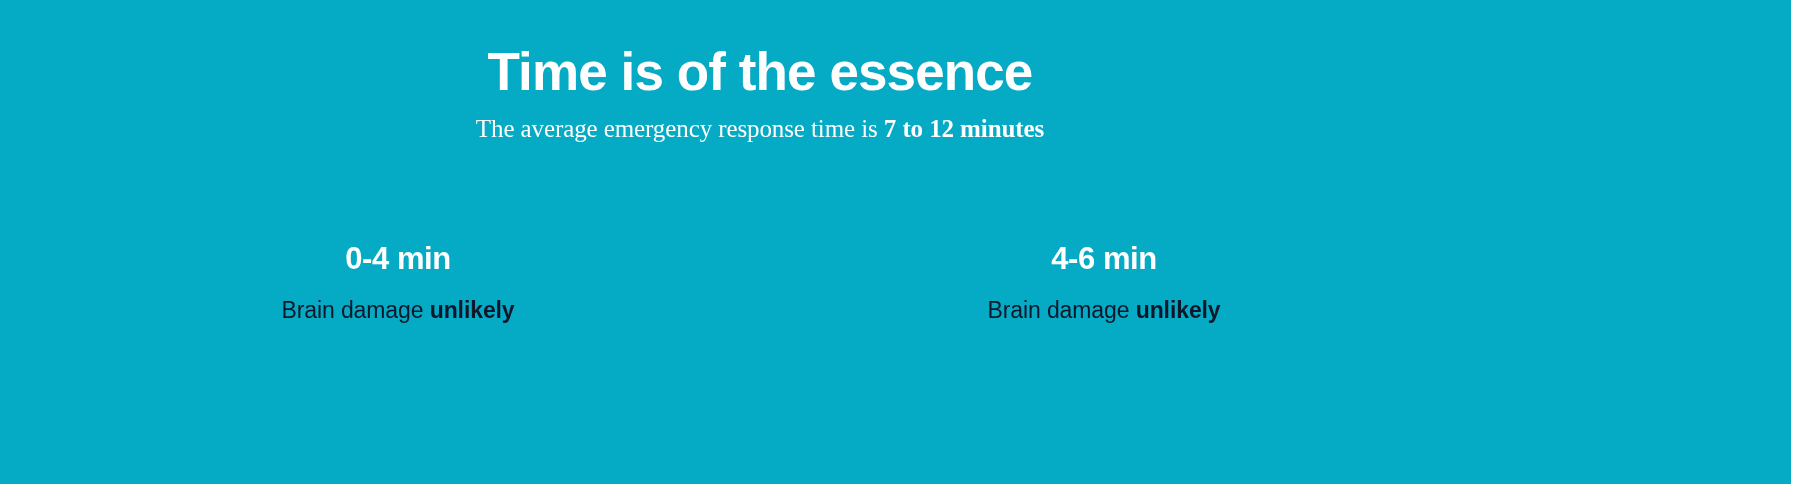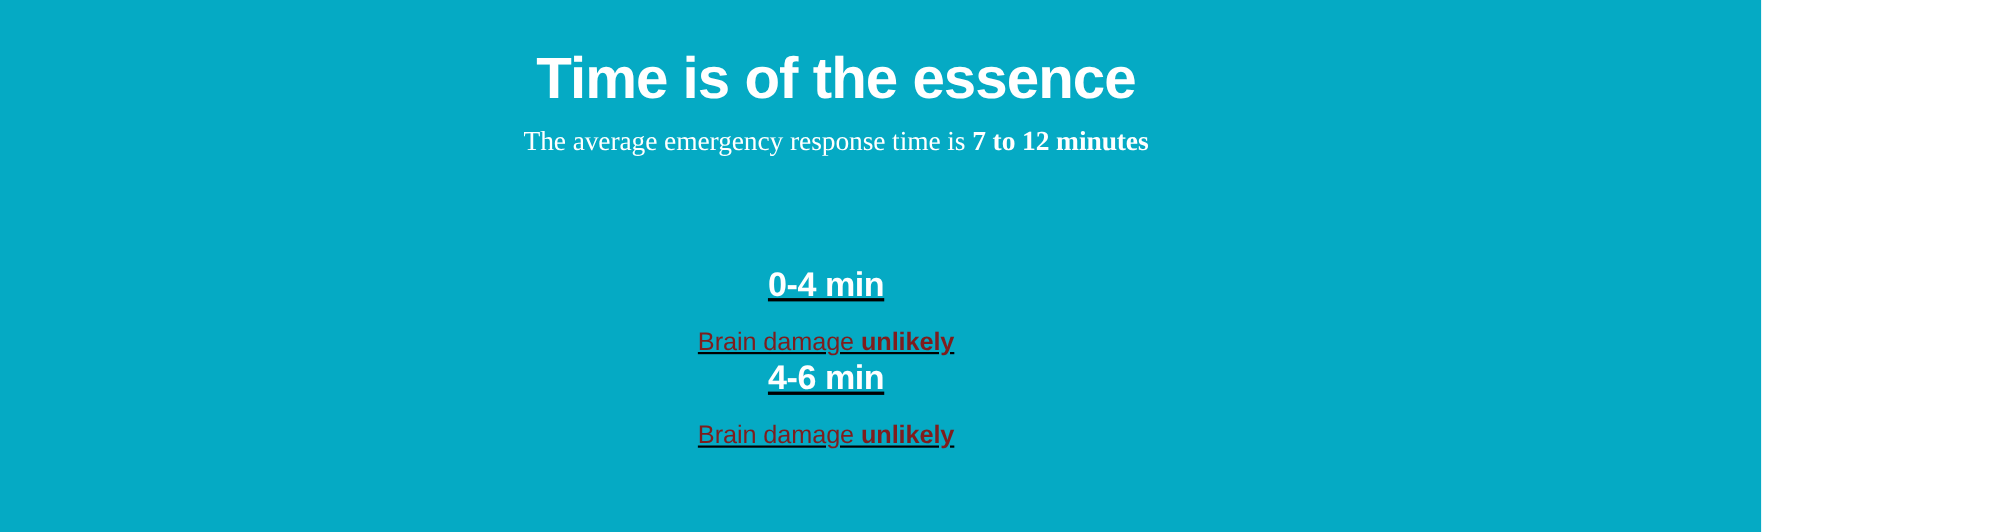--- a/index.html
+++ b/index.html
@@ -9,21 +9,21 @@
   body {
     width: 1819px;
     height: 484px;
     overflow: hidden;
     font-family: "Liberation Sans", sans-serif;
     -webkit-font-smoothing: antialiased;
   }
 
   .banner {
     position: relative;
-    width: 1601px;
+    width: 1791px;
     height: 484px;
     background: #05AAC4;
     box-sizing: border-box;
   }
 
   
   .header {
     position: absolute;
     left: 0;
     top: 0;
@@ -55,42 +55,40 @@
     font-weight: 700;
   }
 
   
   .stats {
     position: absolute;
     left: 45px;
     top: 240px;
     width: 1412px;
     display: flex;
-    flex-direction: column;
-    text-decoration: underline;
   }
 
   .stat {
     flex: 1 1 0;
     text-align: center;
   }
 
   .stat-value {
     margin: 0;
     color: #ffffff;
     font-size: 31px;
     line-height: 1.2;
     font-weight: 700;
     letter-spacing: -0.4px;
   }
 
   .stat-label {
     margin: 0;
     padding-top: 19px;
-    color: #7f1d1d;
+    color: #0f172a;
     font-size: 23px;
     line-height: 1.25;
     font-weight: 400;
     letter-spacing: -0.1px;
   }
   .stat-label .strong {
     font-weight: 700;
   }
 </style>
 </head>

